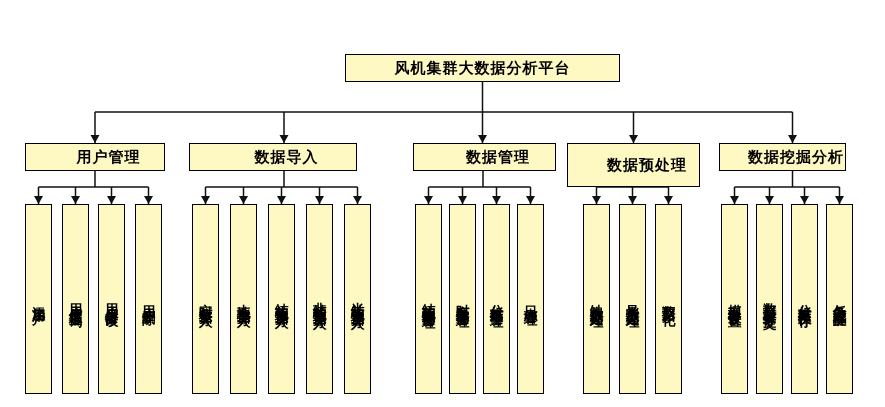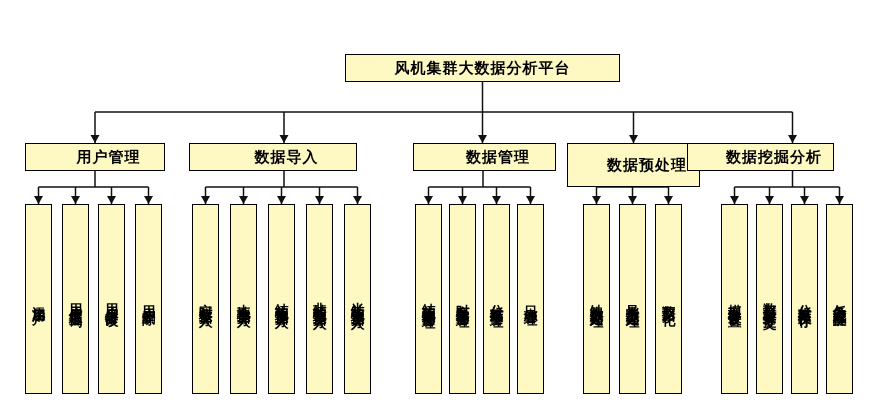--- a/index.html
+++ b/index.html
@@ -106,21 +106,21 @@
       <line x1="839.5" y1="187" x2="839.5" y2="204" marker-end="url(#arr)"></line>
     </g>
   </svg>
 
   <div class="node root" style="left:345px; top:54px; width:275px; height:28px;">风机集群大数据分析平台</div>
 
   <div class="node branch" style="left:25px; top:143px; width:140px; height:28px;">用户管理</div>
   <div class="node branch" style="left:189px; top:143px; width:168px; height:28px;">数据导入</div>
   <div class="node branch" style="left:413px; top:143px; width:143px; height:28px;">数据管理</div>
   <div class="node branch" style="left:567px; top:143px; width:133px; height:44px;">数据预处理</div>
-  <div class="node branch" style="left:687px; top:143px; width:147px; height:28px;">数据挖掘分析</div>
+  <div class="node branch" style="left:719px; top:143px; width:127px; height:28px;">数据挖掘分析</div>
 
   <div class="node leaf" style="left:25px; top:204px; width:27px; height:190px;">添加用户</div>
   <div class="node leaf" style="left:62px; top:204px; width:27px; height:190px;">用户信息查询</div>
   <div class="node leaf" style="left:98px; top:204px; width:27px; height:190px;">用户身份修改</div>
   <div class="node leaf" style="left:135px; top:204px; width:27px; height:190px;">用户删除</div>
 
   <div class="node leaf" style="left:192px; top:204px; width:27px; height:190px;">实时数据导入</div>
   <div class="node leaf" style="left:230px; top:204px; width:27px; height:190px;">本地数据导入</div>
   <div class="node leaf" style="left:268px; top:204px; width:27px; height:190px;">结构化数据导入</div>
   <div class="node leaf" style="left:306px; top:204px; width:27px; height:190px;">非结构化数据导入</div>

